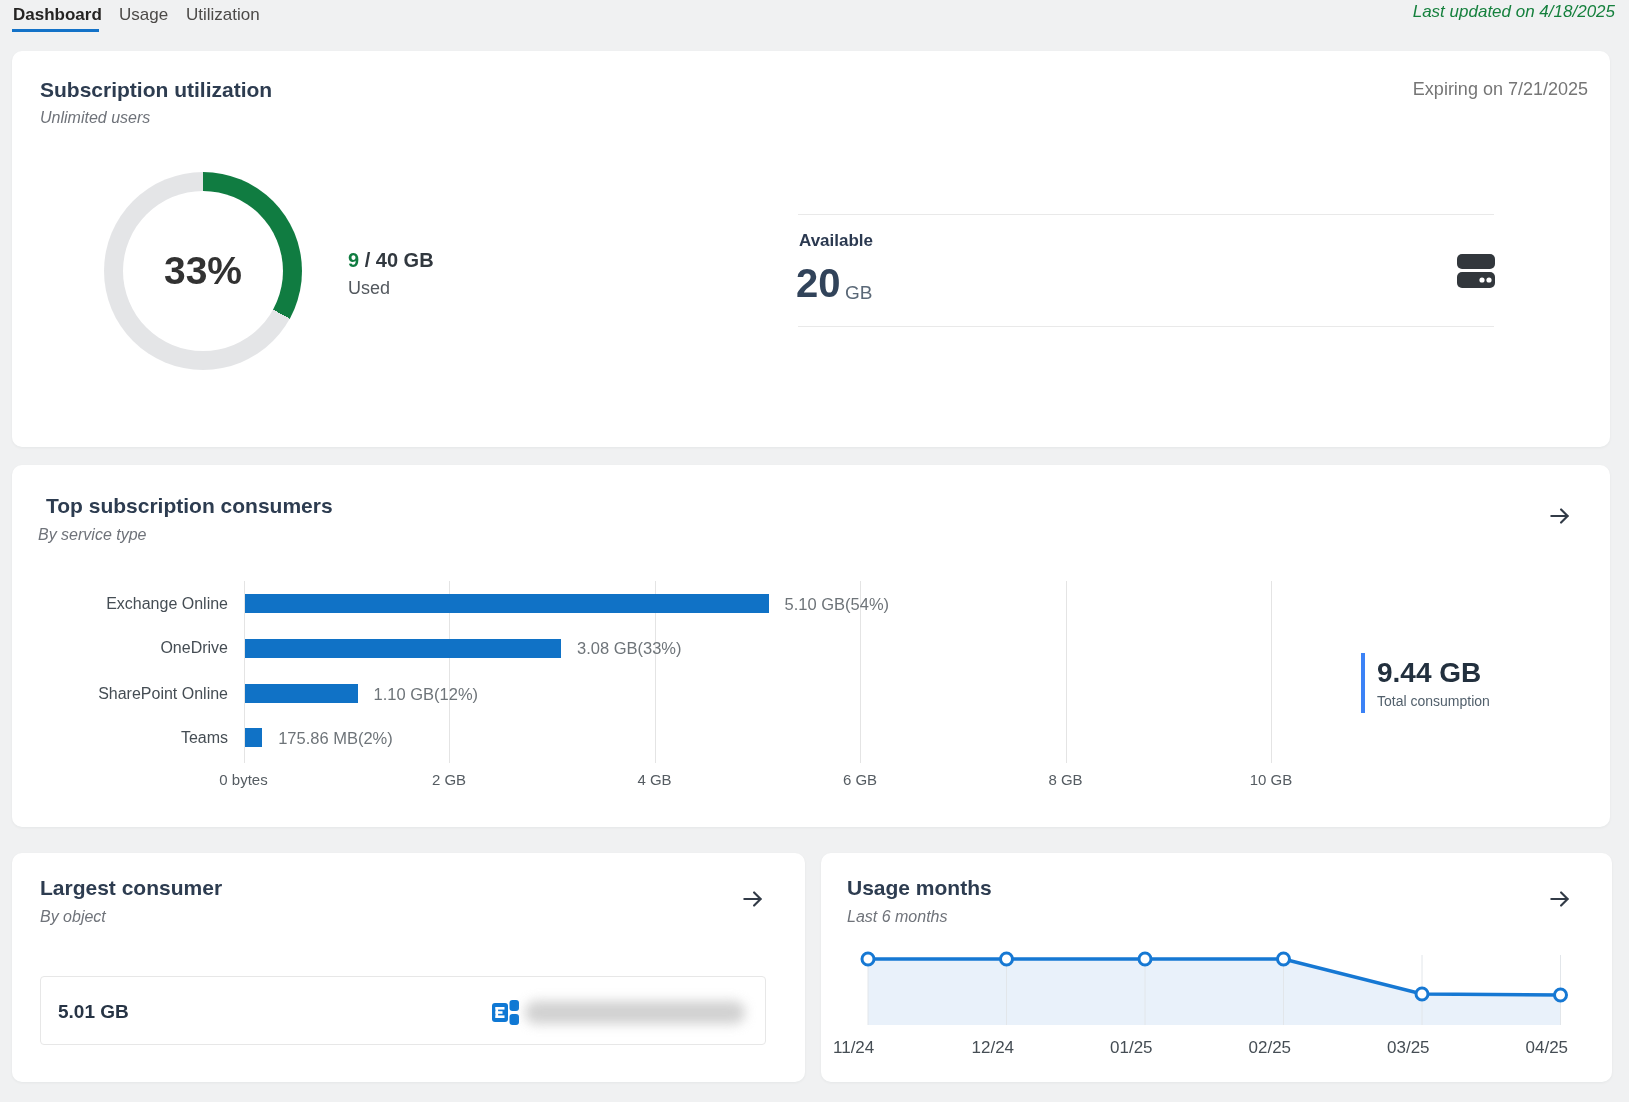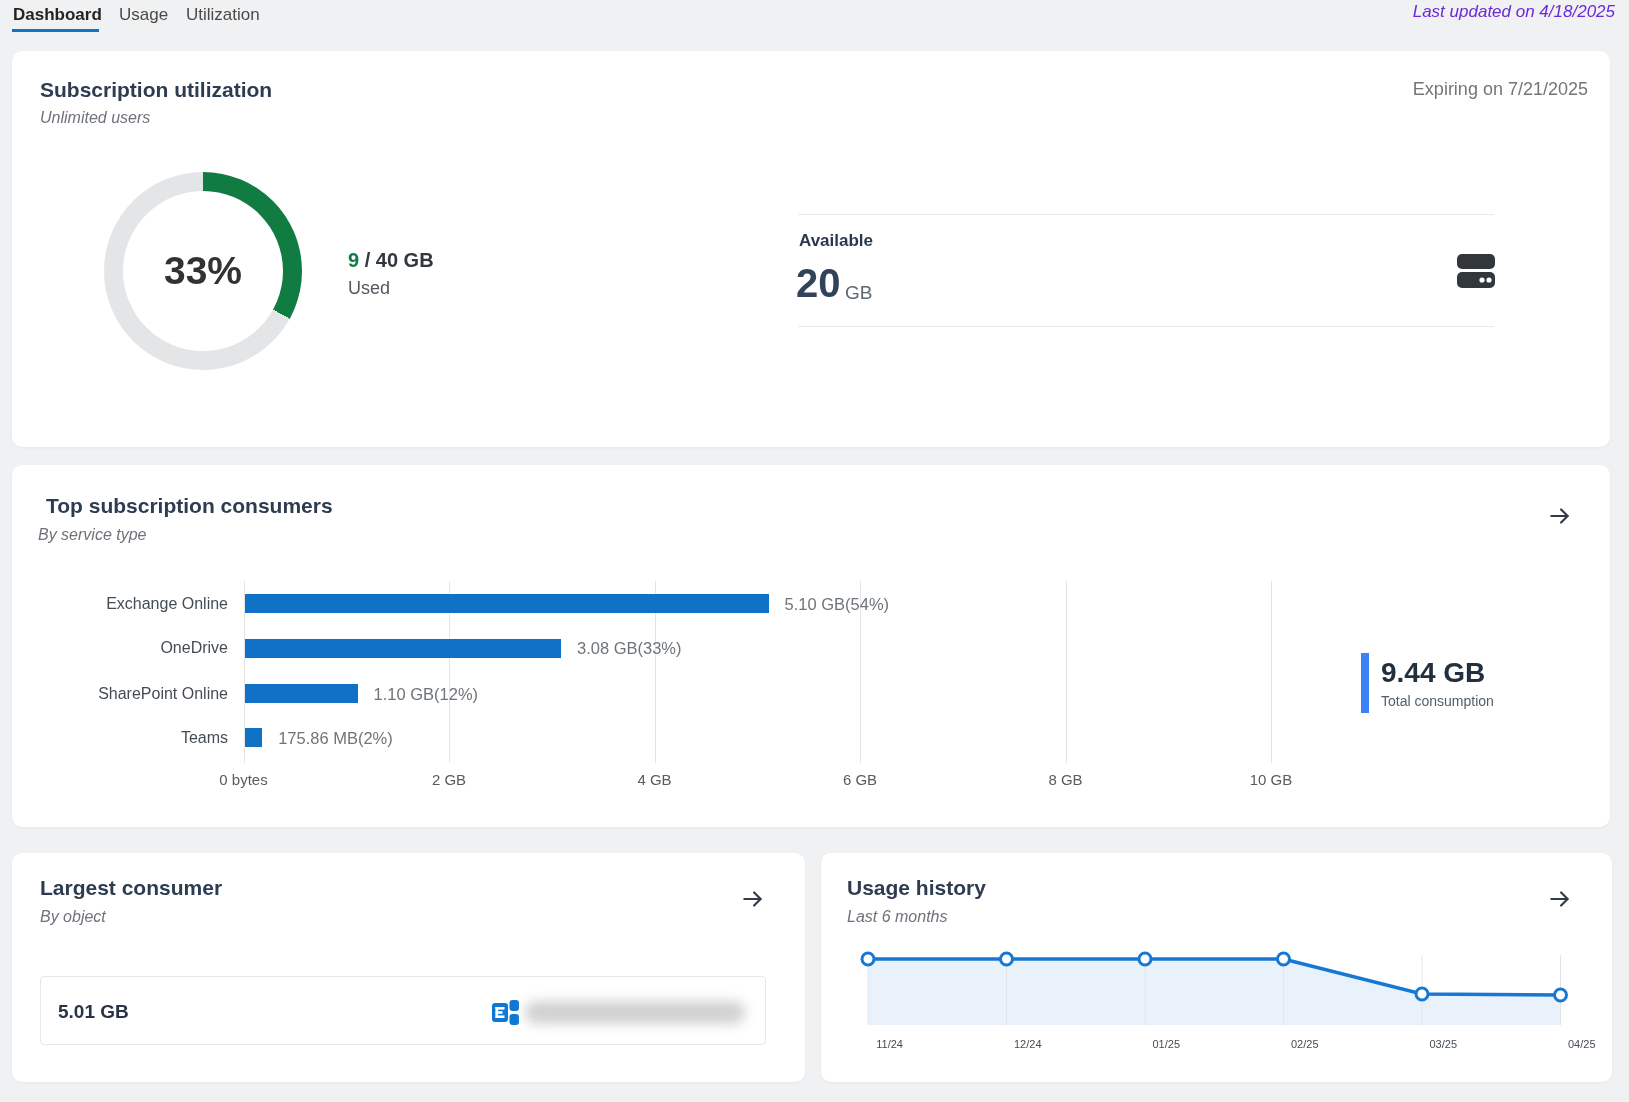--- a/index.html
+++ b/index.html
@@ -10,21 +10,21 @@
   .card { position:absolute; background:#fff; border-radius:10px;
           box-shadow:0 1px 3px rgba(27,35,48,0.05); }
   .card1 { left:12px; top:51px;  width:1598px; height:396px; }
   .card2 { left:12px; top:465px; width:1598px; height:362px; }
   .card3 { left:12px; top:853px; width:793px;  height:229px; }
   .card4 { left:821px; top:853px; width:791px; height:229px; }
 
   .tab { position:absolute; top:5px; font-size:17px; color:#4c4a48; cursor:pointer; }
   .tab.active { color:#252423; font-weight:700; }
   .tab-underline { position:absolute; left:12px; top:29px; width:87px; height:3px; background:#1372c8; }
-  .last-updated { position:absolute; top:2px; right:14px; font-size:17px; font-style:italic; color:#6d28d9;margin-left:40px; }
+  .last-updated { position:absolute; top:2px; right:14px; font-size:17px; font-style:italic; color:#15803d;margin-left:40px; }
 
   .card-title { position:absolute; font-size:21px; font-weight:700; color:#2d3c50; }
   .card-sub   { position:absolute; font-size:16px; font-style:italic; color:#6f737a; }
 
   .expiring { position:absolute; top:79px; right:41px; font-size:18px; color:#757575; }
 
   
   .donut { position:absolute; left:104px; top:172px; width:198px; height:198px; border-radius:50%; }
   .donut-hole { position:absolute; left:19px; top:19px; right:19px; bottom:19px;
                 background:#fff; border-radius:50%; display:flex; align-items:center; justify-content:center; }
@@ -43,35 +43,35 @@
   .arrow-btn { position:absolute; width:26px; height:26px; cursor:pointer; color:#323b47; }
 
   
   #bar-chart { position:absolute; left:0; top:0; width:1629px; height:1102px; pointer-events:none; }
   .vgrid { position:absolute; width:1px; background:#e4e4e4; }
   .hbar  { position:absolute; background:#1072c6; }
   .cat-label { position:absolute; font-size:16px; color:#454d54; text-align:right; }
   .val-label { position:absolute; font-size:16.5px; color:#6e7479; white-space:nowrap; }
   .tick-label { position:absolute; font-size:15px; color:#555c62; text-align:center; }
 
-  .total-block { position:absolute; left:1361px; top:653px; height:60px; border-left:8px solid #3b82f6; padding:6px 0 0 12px; }
+  .total-block { position:absolute; left:1361px; top:653px; height:60px; border-left:4px solid #3b82f6; padding:6px 0 0 12px; }
   .total-value { font-size:28px; font-weight:700; color:#22303e; line-height:1; }
   .total-label { font-size:14px; color:#515f6b; margin-top:6px; }
 
   
   .consumer-box { position:absolute; left:40px; top:976px; width:726px; height:69px;
                   background:#fff; border:1px solid #e7e7e7; border-radius:4px; }
   .consumer-size { position:absolute; left:58px; top:1001px; font-size:19px; font-weight:700; color:#273445; }
   .exchange-icon { position:absolute; left:492px; top:999px; }
   .blur-text { position:absolute; left:525px; top:1001px; width:220px; height:23px;
                background:#c6c6c6; border-radius:11px; filter:blur(6px); opacity:.8; }
 
   
   #line-svg { position:absolute; left:820px; top:925px; }
-  .x-label { position:absolute; top:1038px; width:70px; text-align:right; font-size:11px; color:#454d54; }
+  .x-label { position:absolute; top:1038px; width:70px; text-align:left; font-size:17px; color:#454d54; }
 </style>
 </head>
 <body>
 
 <div class="page">
 
   <div class="tab active" style="left:13px">Dashboard</div>
   <div class="tab" style="left:119px">Usage</div>
   <div class="tab" style="left:186px">Utilization</div>
   <div class="tab-underline"></div>
@@ -156,21 +156,21 @@
     <rect x="3.5" y="8" width="9" height="2.6" fill="#fff"></rect>
     <rect x="3.5" y="8" width="2.6" height="11" fill="#fff"></rect>
     <rect x="3.5" y="12.2" width="7" height="2.6" fill="#fff"></rect>
     <rect x="3.5" y="16.4" width="9" height="2.6" fill="#fff"></rect>
     <rect x="17.5" y="1" width="9.5" height="11" rx="3" fill="#0f78d4"></rect>
     <rect x="17.5" y="15" width="9.5" height="11" rx="3" fill="#0f78d4"></rect>
   </svg>
   <div class="blur-text"></div>
 
   <section class="card card4"></section>
-  <div class="card-title abs" style="left:847px; top:876px;">Usage history</div>
+  <div class="card-title abs" style="left:847px; top:876px;">Usage months</div>
   <div class="card-sub abs" style="left:847px; top:908px;">Last 6 months</div>
   <svg class="arrow-btn" style="left:1547px; top:886px;" width="26" height="26" viewBox="0 0 24 24" fill="none" stroke="currentColor" stroke-width="2" stroke-linecap="round" stroke-linejoin="round">
     <path d="M4 12h15"></path>
       <path d="M13 6l6 6-6 6"></path>
   </svg>
   <svg id="line-svg" width="792" height="105" viewBox="0 0 792 105">
       <path d="M48,100 L48,34 L186.5,34 L325,34 L463.5,34 L602,69 L740.5,70 L740.5,100 Z" fill="#e9f1fa"></path>
       <line x1="48" x2="48" y1="30" y2="100" stroke="#e2e6ea" stroke-width="1"></line>
       <line x1="186.5" x2="186.5" y1="30" y2="100" stroke="#e2e6ea" stroke-width="1"></line>
       <line x1="325" x2="325" y1="30" y2="100" stroke="#e2e6ea" stroke-width="1"></line>

